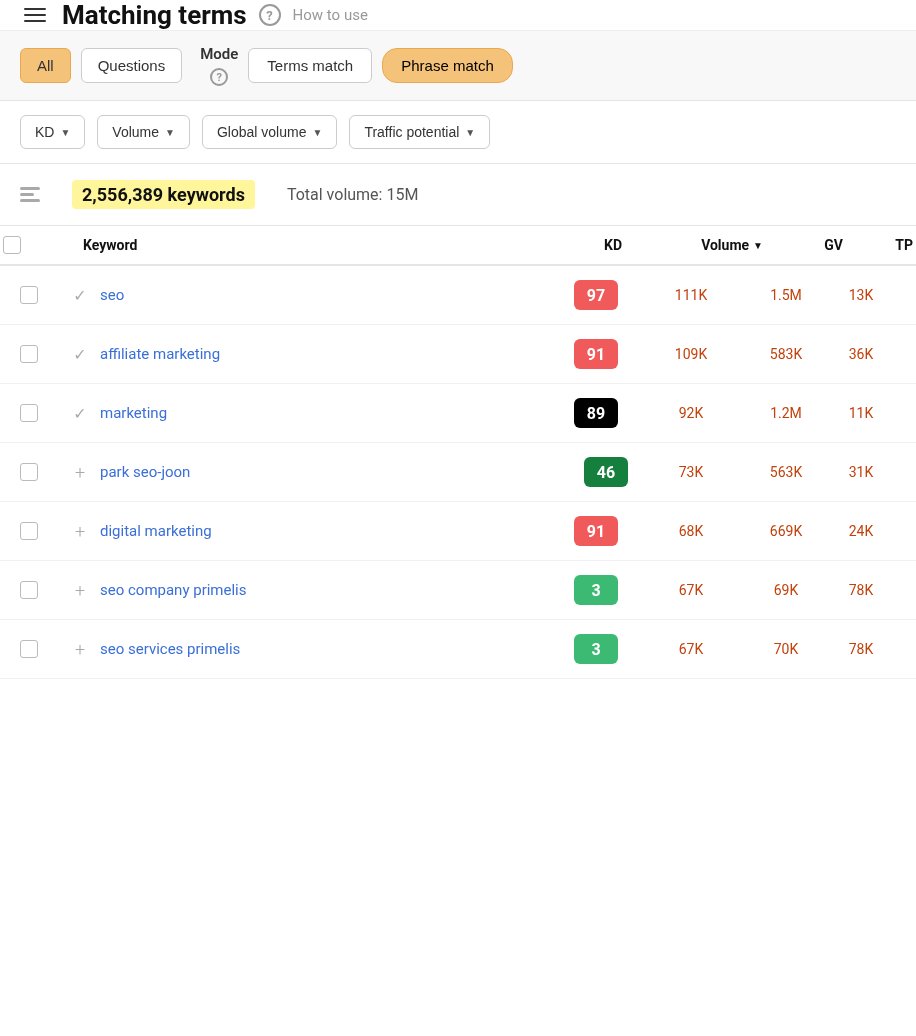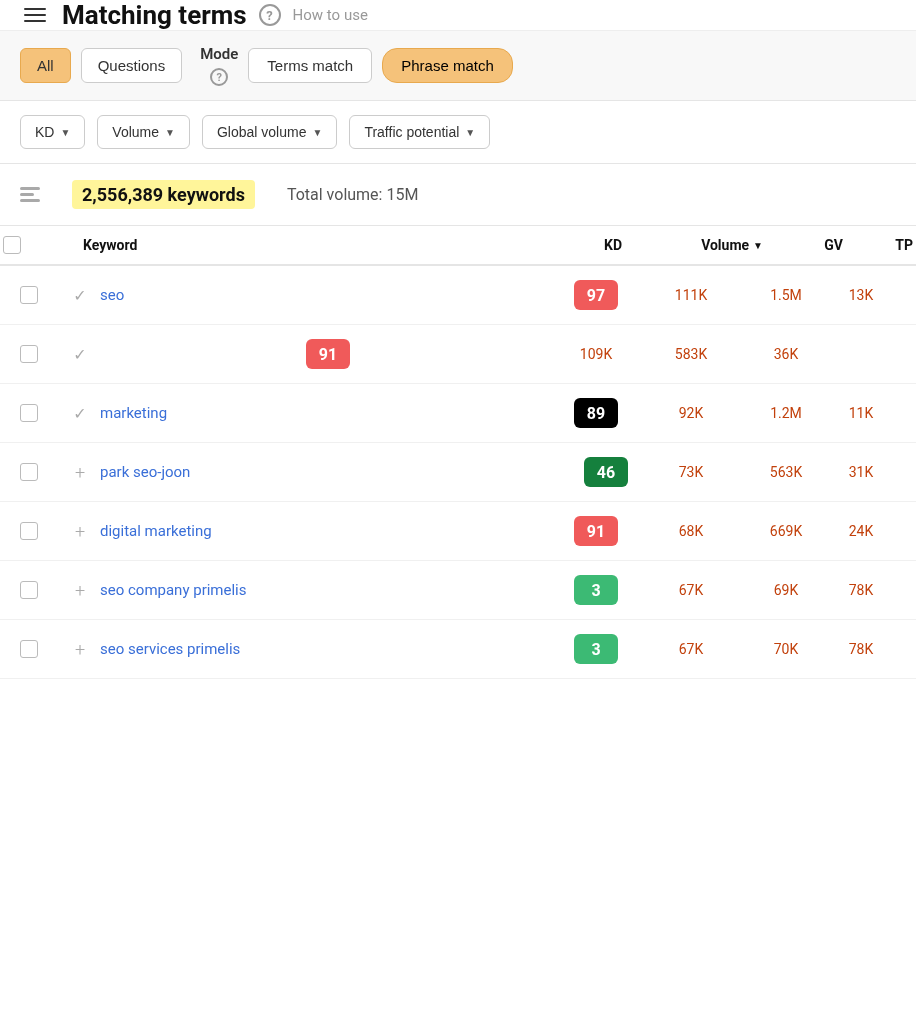--- a/index.html
+++ b/index.html
@@ -365,20 +365,21 @@
     <div class="cell-kd">
       <span class="kd-badge kd-red">97</span>
     </div>
     <div class="cell-value">111K</div>
     <div class="cell-value">1.5M</div>
     <div class="cell-value">13K</div>
   </div>
       <div class="table-row">
     <div class="checkbox"></div>
     <div class="row-action check">✓</div>
+    <a class="keyword-link">affiliate marketing</a>
     <div class="cell-kd">
       <span class="kd-badge kd-red">91</span>
     </div>
     <div class="cell-value">109K</div>
     <div class="cell-value">583K</div>
     <div class="cell-value">36K</div>
   </div>
       <div class="table-row">
     <div class="checkbox"></div>
     <div class="row-action check">✓</div>

